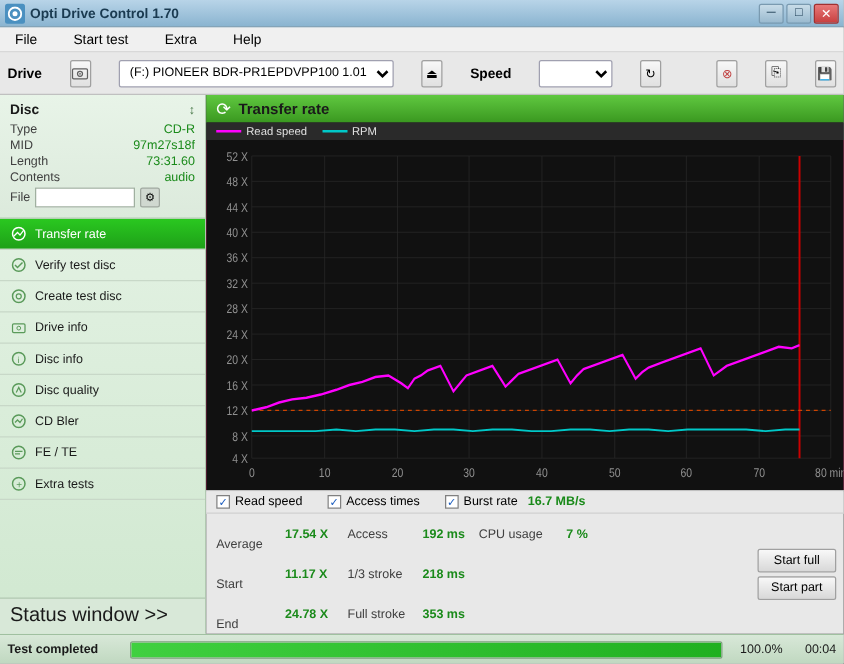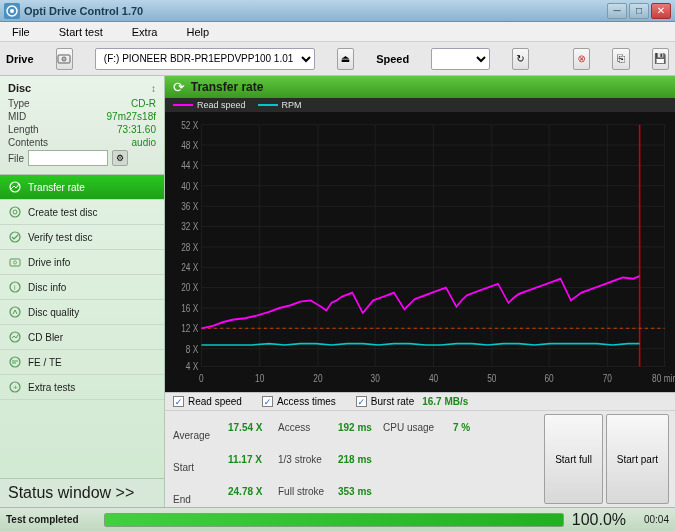--- a/index.html
+++ b/index.html
@@ -164,21 +164,21 @@
     .burst-val { color: #1a8a1a; font-weight: 600; }
     .stats-col { flex: 1; }
     .stat-row { display: flex; align-items: center; padding: 2px 8px; font-size: 10px; }
     .stat-label { width: 55px; color: #404040; margin-top: 17px; }
     .stat-val { color: #1a8a1a; font-weight: 600; width: 50px; }
     .stat-key2 { width: 60px; color: #404040; }
     .stat-val2 { color: #1a8a1a; font-weight: 600; width: 45px; }
     .stat-key3 { width: 70px; color: #404040; }
     .stat-val3 { color: #1a8a1a; font-weight: 600; }
 
-    .buttons-col { display: flex; flex-direction: row; gap: 3px; padding: 3px 6px; justify-content: center; }
+    .buttons-col { display: flex; flex-direction: column; gap: 3px; padding: 3px 6px; justify-content: center; }
     .action-btn {
       padding: 3px 10px; background: linear-gradient(to bottom, #f8f8f8, #d8d8d8);
       border: 1px solid #a0a0a0; border-radius: 2px; cursor: pointer;
       font-size: 10px; white-space: nowrap;
     }
 
     
     .status-bar {
       height: 24px;
       background: linear-gradient(to bottom, #d8e8d8, #c0d8c0);
@@ -189,21 +189,21 @@
       gap: 8px;
     }
     .status-text { font-size: 10px; color: #1a1a1a; font-weight: 700; min-width: 90px; }
     .progress-track {
       flex: 1; height: 14px; background: #a0b8a0;
       border: 1px solid #80a080; border-radius: 2px; overflow: hidden;
     }
     .progress-fill {
       height: 100%; background: linear-gradient(to right, #40d040, #20b020);
     }
-    .progress-pct { font-size: 16px; color: #1a1a1a; min-width: 40px; text-align: right; }
+    .progress-pct { font-size: 10px; color: #1a1a1a; min-width: 40px; text-align: right; }
     .status-time { font-size: 10px; color: #1a1a1a; min-width: 35px; text-align: right; }
   </style>
 </head>
 <body>
 
 <div class="title-bar">
   <div class="title-bar-left">
     <div class="title-bar-icon">
       <svg viewBox="0 0 12 12">
           <circle cx="6" cy="6" r="5" fill="none" stroke="white" stroke-width="1.5"></circle>
@@ -287,33 +287,33 @@
               <circle cx="6" cy="6" r="5" fill="none" stroke="white" stroke-width="1.2"></circle>
               <path d="M2 8 L5 5 L7 7 L10 3" fill="none" stroke="white" stroke-width="1"></path>
             </svg>
         </div>
         <span>Transfer rate</span>
       </div>
       <div class="nav-item">
         <div class="nav-icon">
           <svg viewBox="0 0 12 12">
               <circle cx="6" cy="6" r="5" fill="none" stroke="#5a9a5a" stroke-width="1.2"></circle>
+              <path d="M3 6 L5 8 L9 4" fill="none" stroke="#5a9a5a" stroke-width="1.2"></path>
+            </svg>
+        </div>
+        <span>Verify test disc</span>
+      </div>
+      <div class="nav-item">
+        <div class="nav-icon">
+          <svg viewBox="0 0 12 12">
+              <circle cx="6" cy="6" r="5" fill="none" stroke="#5a9a5a" stroke-width="1.2"></circle>
               <circle cx="6" cy="6" r="2" fill="none" stroke="#5a9a5a" stroke-width="1"></circle>
             </svg>
         </div>
         <span>Create test disc</span>
-      </div>
-      <div class="nav-item">
-        <div class="nav-icon">
-          <svg viewBox="0 0 12 12">
-              <circle cx="6" cy="6" r="5" fill="none" stroke="#5a9a5a" stroke-width="1.2"></circle>
-              <path d="M3 6 L5 8 L9 4" fill="none" stroke="#5a9a5a" stroke-width="1.2"></path>
-            </svg>
-        </div>
-        <span>Verify test disc</span>
       </div>
       <div class="nav-item">
         <div class="nav-icon">
           <svg viewBox="0 0 12 12">
               <rect x="1" y="3" width="10" height="7" rx="1" fill="none" stroke="#5a9a5a" stroke-width="1"></rect>
               <circle cx="6" cy="6.5" r="1.5" fill="none" stroke="#5a9a5a" stroke-width="0.8"></circle>
             </svg>
         </div>
         <span>Drive info</span>
       </div>

